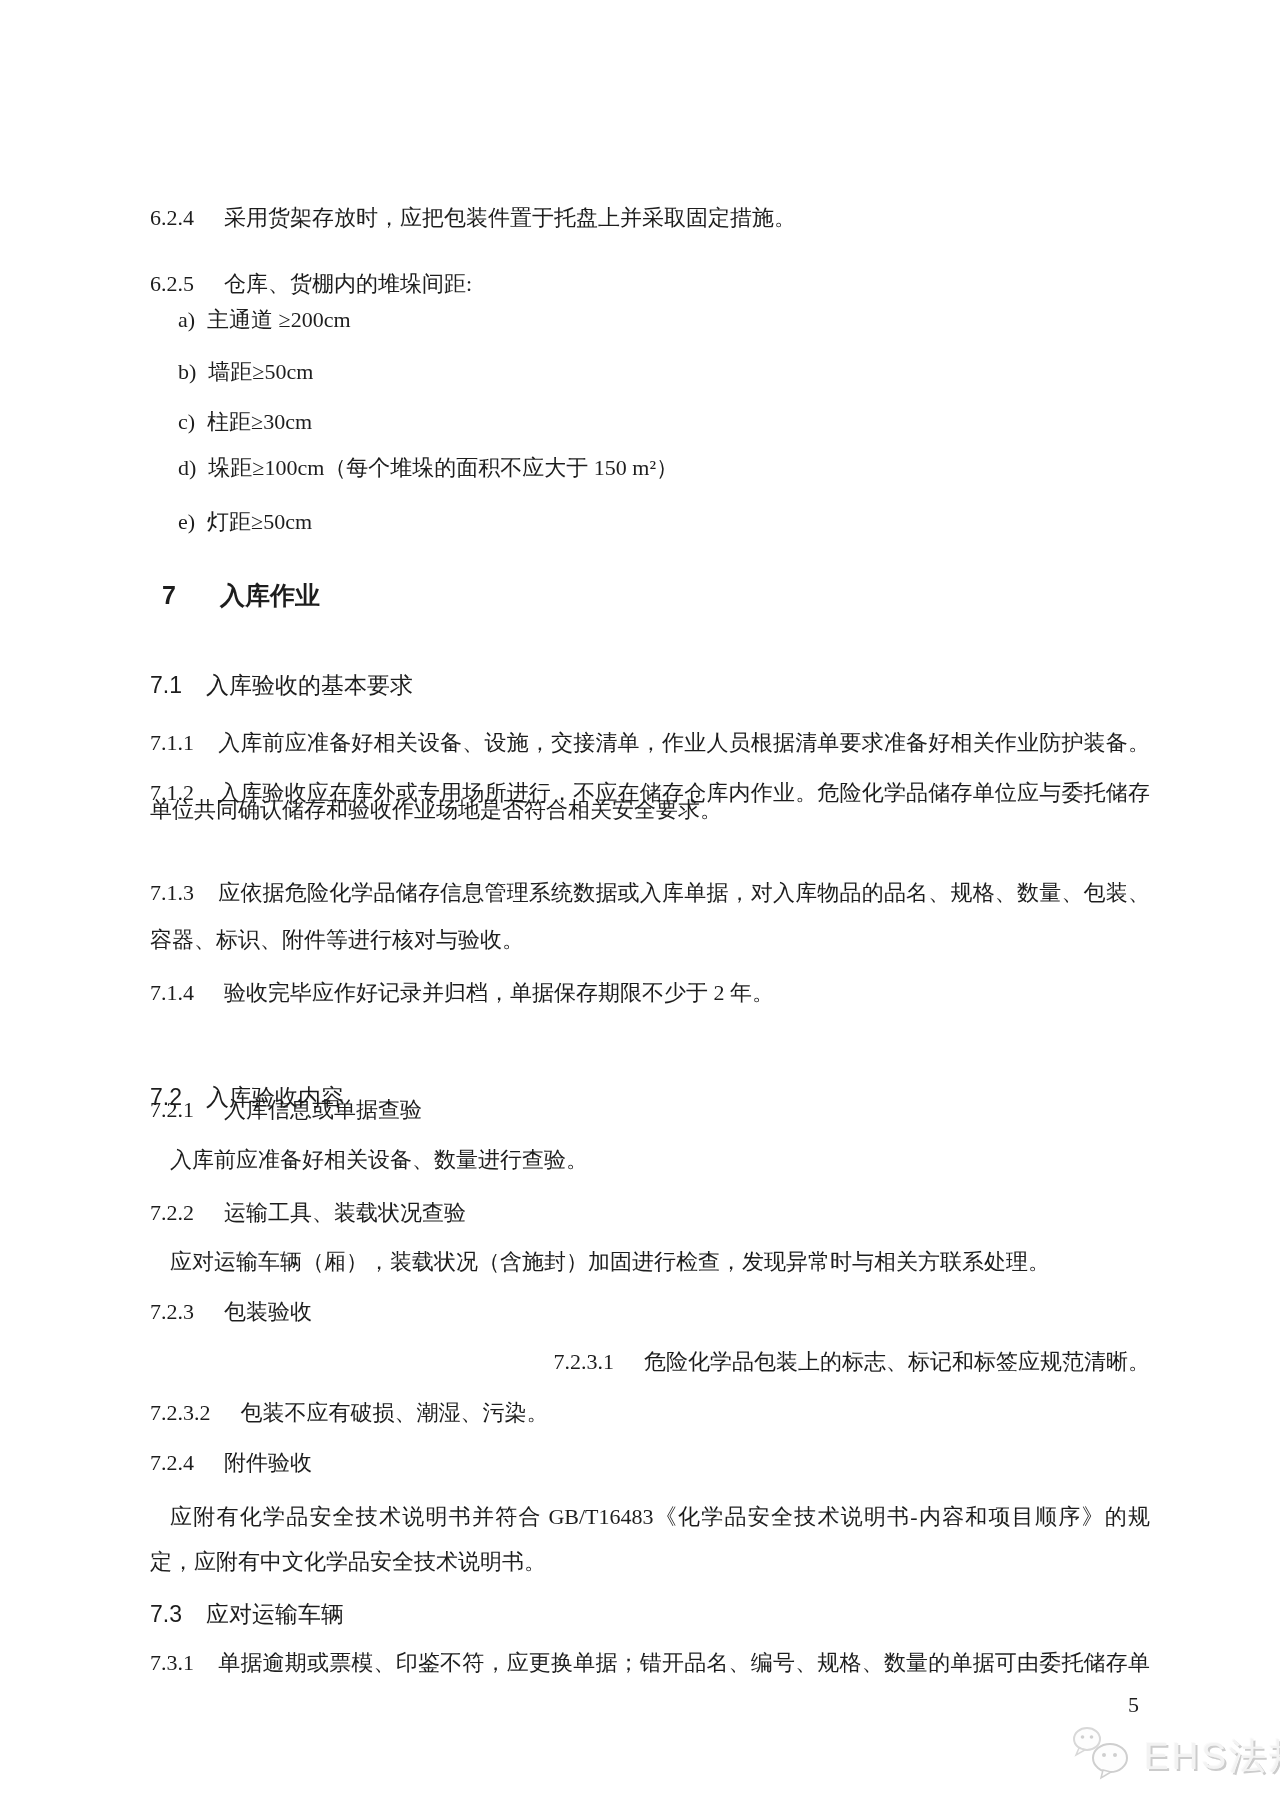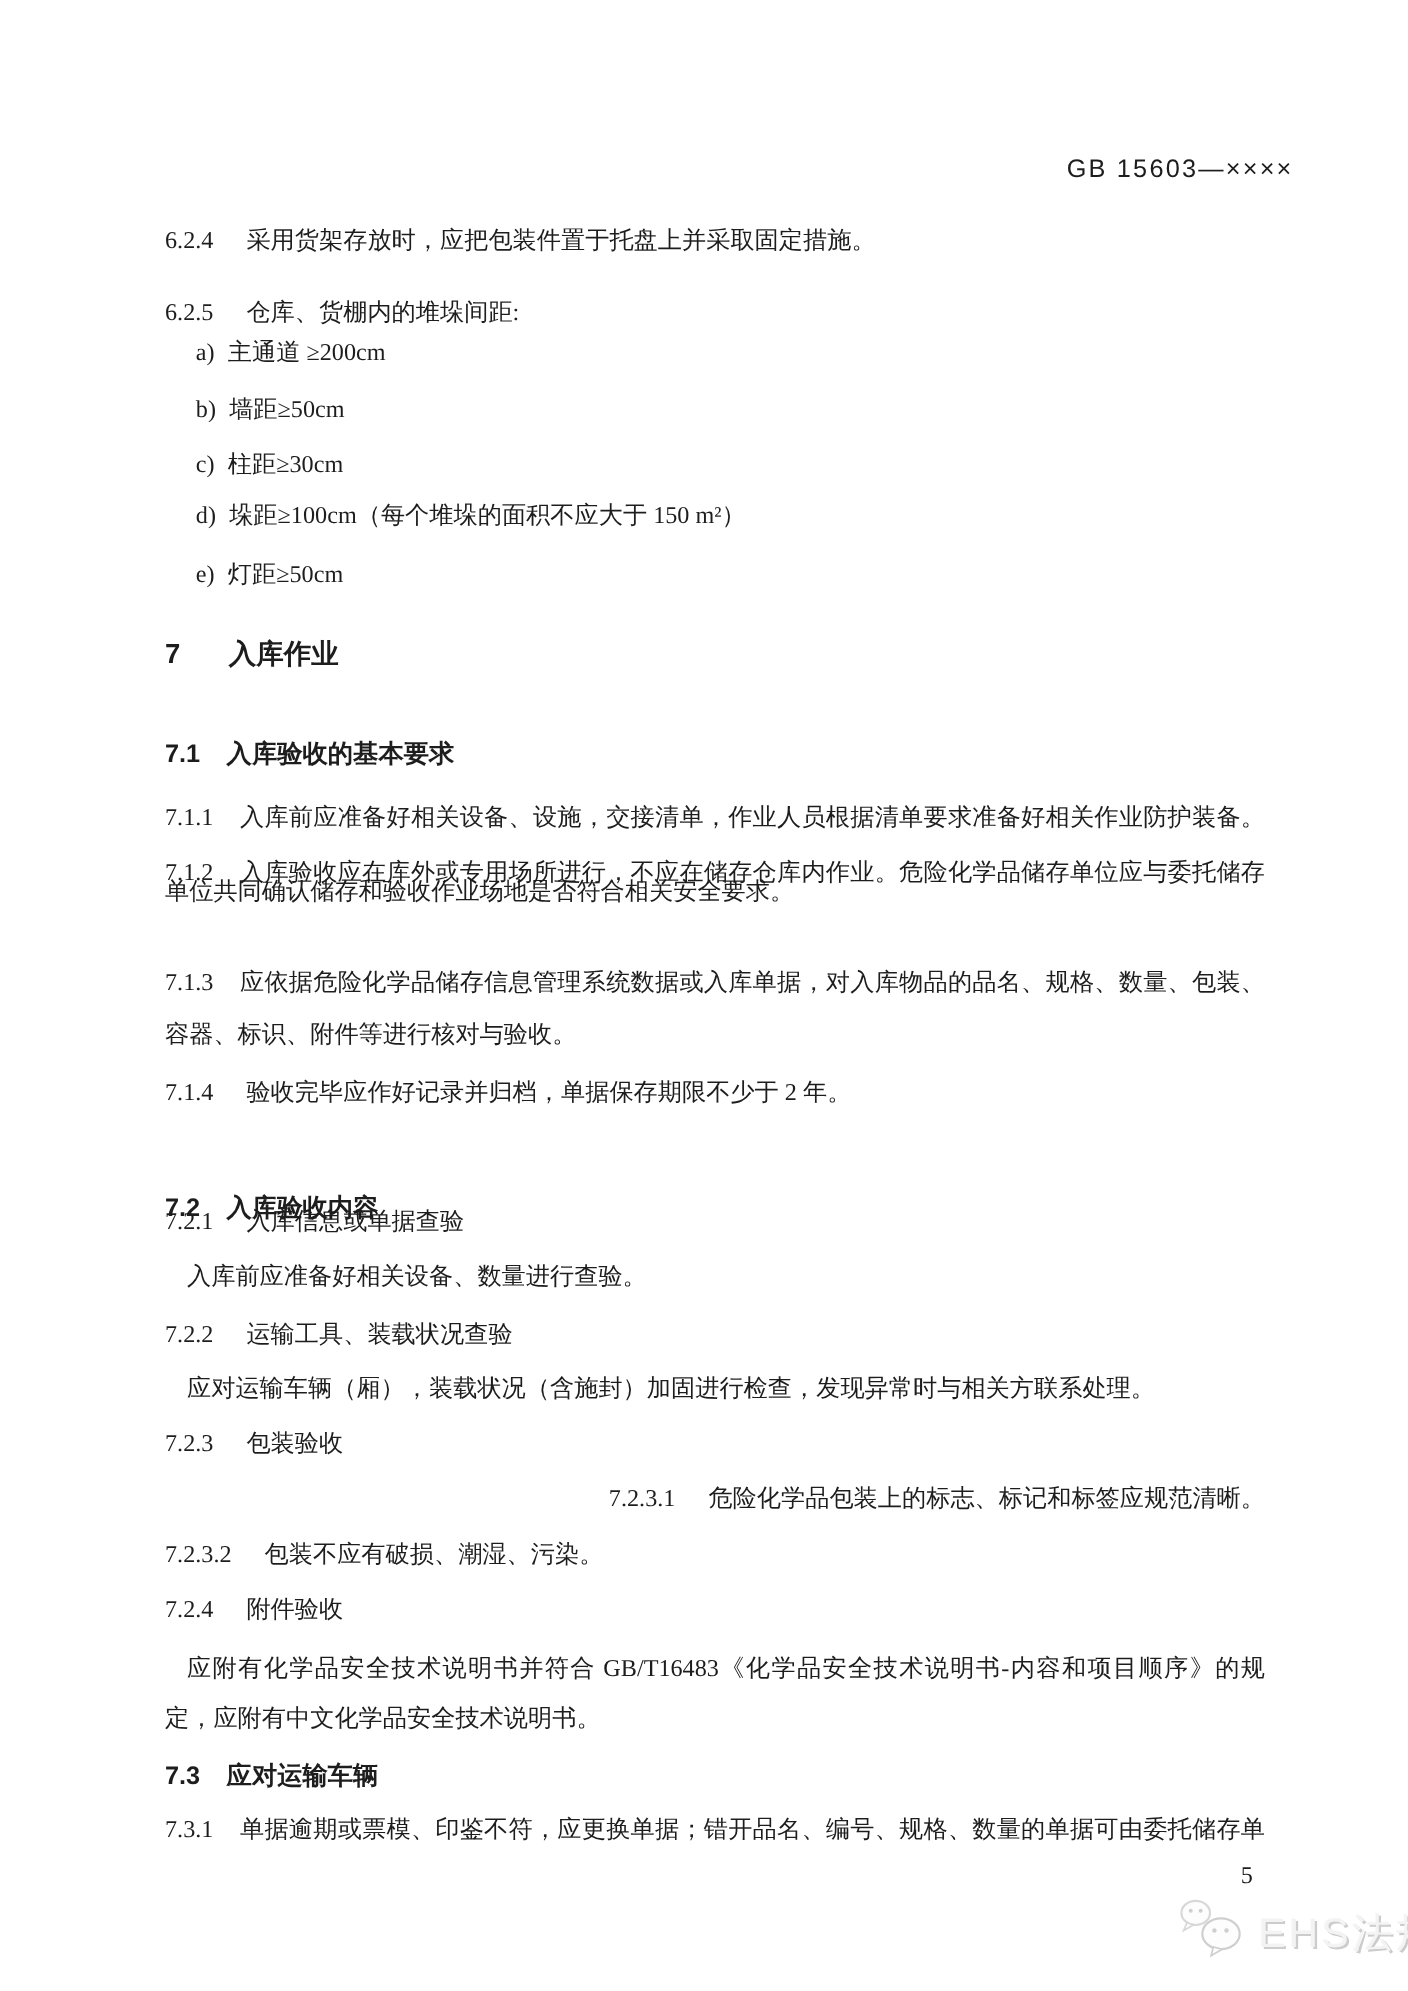--- a/index.html
+++ b/index.html
@@ -32,25 +32,26 @@
     white-space:normal;
   }
   .block .num{padding-right:30px;}
   .list{left:178px;}
   .list .num{padding-right:12px;}
   .indent{left:170px;width:980px;}
   .h1{
     font-family:"Liberation Sans","DejaVu Sans",sans-serif;
     font-weight:bold;
     font-size:25px;
+    margin-left:12px;
   }
   .h1 .num{padding-right:44px;}
   .h2{
     font-family:"Liberation Sans","DejaVu Sans",sans-serif;
-    font-weight:bold;
+    font-weight:normal;
     font-size:23px;
   }
   .h2 .num{padding-right:24px;}
   .full{
     text-align:justify;
     text-align-last:justify;
     text-justify:inter-character;
   }
   .full .num{padding-right:24px;}
   .page-number{
@@ -75,21 +76,20 @@
     color:#f3f3f3;
     text-shadow:2px 2px 0 #cccccc, -1px -1px 0 #fafafa;
     white-space:nowrap;
   }
 </style>
 </head>
 <body>
 
 <div class="page">
 
-  <div class="header">GB 15603—××××</div>
 
   <div id="doc">
       <div class="block clause" style="top: 201px;"><span class="num">6.2.4</span><span class="txt">采用货架存放时，应把包装件置于托盘上并采取固定措施。</span></div>
       <div class="block clause" style="top: 255px; margin-top: 12px;"><span class="num">6.2.5</span><span class="txt">仓库、货棚内的堆垛间距:</span></div>
       <div class="block list" style="top: 303px;"><span class="num">a)</span><span class="txt">主通道 ≥200cm</span></div>
       <div class="block list" style="top: 355px;"><span class="num">b)</span><span class="txt">墙距≥50cm</span></div>
       <div class="block list" style="top: 405px;"><span class="num">c)</span><span class="txt">柱距≥30cm</span></div>
       <div class="block list" style="top: 451px;"><span class="num">d)</span><span class="txt">垛距≥100cm（每个堆垛的面积不应大于 150 m²）</span></div>
       <div class="block list" style="top: 505px;"><span class="num">e)</span><span class="txt">灯距≥50cm</span></div>
       <div class="block h1" style="top: 578px;"><span class="num">7</span><span class="txt">入库作业</span></div>

